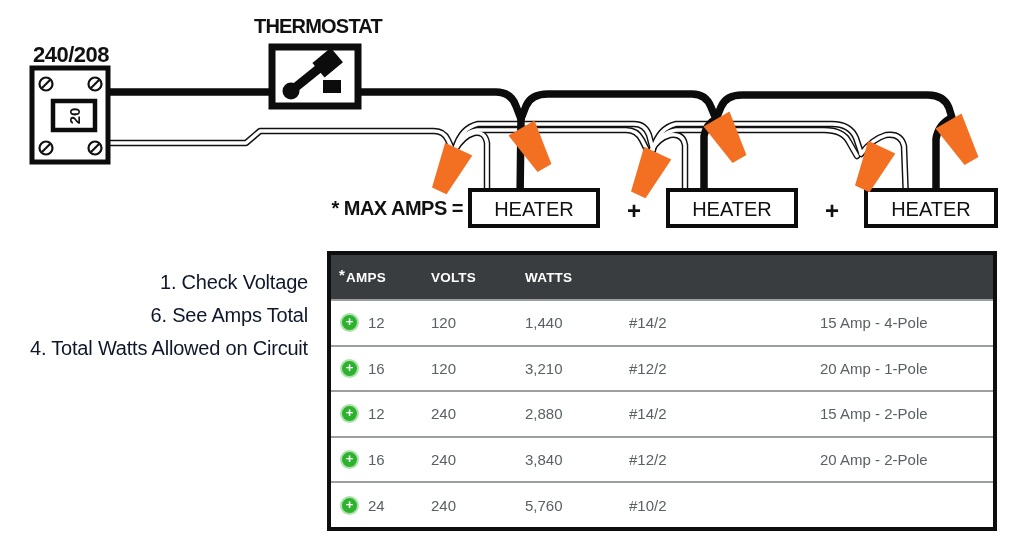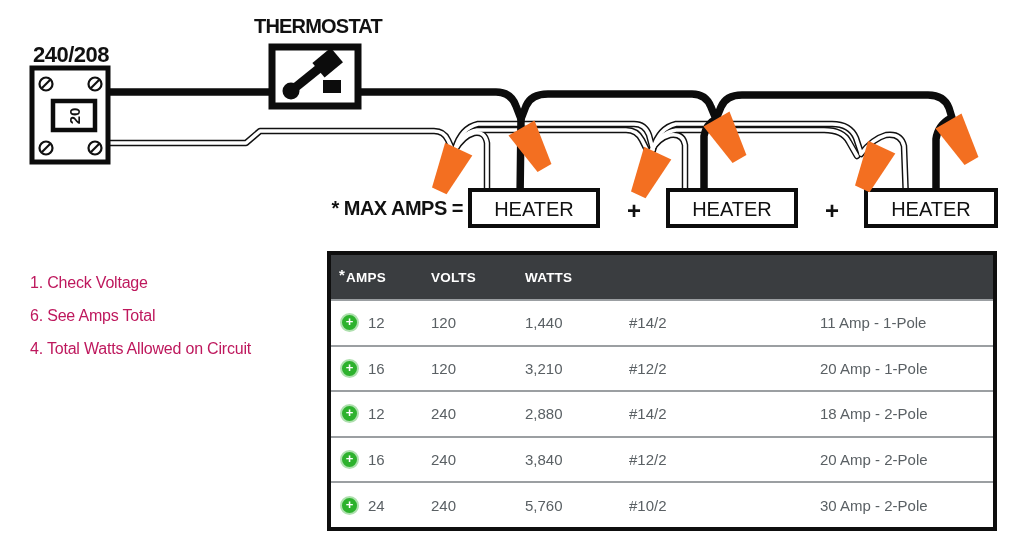--- a/index.html
+++ b/index.html
@@ -1,22 +1,22 @@
 <!DOCTYPE html>
 <html><head>
 <meta charset="utf-8">
 <style>
   html,body{margin:0;padding:0;background:#fff;}
   #stage{position:relative;width:1024px;height:555px;background:#fff;overflow:hidden;
          font-family:"Liberation Sans",sans-serif;}
   svg text{font-family:"Liberation Sans",sans-serif;}
 
   
-  #instructions{position:absolute;left:30px;top:266px;font-size:16px;line-height:33px;
-                color:#be185d;letter-spacing:-0.2px;}
+  #instructions{position:absolute;left:30px;top:266px;font-size:20px;line-height:33px;
+                color:#0f172a;letter-spacing:-0.2px;text-align:right;}
 
   
   #spec-table{position:absolute;left:327px;top:251px;width:670px;border:4px solid #0e0e0e;
               background:#fff;box-sizing:border-box;}
   .trow{display:grid;grid-template-columns:100px 94px 104px 191px 1fr;align-items:center;}
   .thead{height:44px;background:#3a3d40;color:#fff;font-weight:bold;font-size:13.5px;
          letter-spacing:0.2px;}
   .thead .cell{padding:0;}
   .thead .cell.first{padding-left:8px;}
   .thead sup{font-size:15px;position:relative;top:-3px;margin-right:1px;}
@@ -140,21 +140,21 @@
       <div class="cell">
           <span>120</span>
         </div>
       <div class="cell">
           <span>1,440</span>
         </div>
       <div class="cell">
           <span>#14/2</span>
         </div>
       <div class="cell">
-          <span>11 Amp - 1-Pole</span>
+          <span>15 Amp - 4-Pole</span>
         </div>
     </div>
     <div class="trow tbody-row">
       <div class="cell first">
           <span class="plus-btn">+</span>
           <span>16</span>
         </div>
       <div class="cell">
           <span>120</span>
         </div>
@@ -176,21 +176,21 @@
       <div class="cell">
           <span>240</span>
         </div>
       <div class="cell">
           <span>2,880</span>
         </div>
       <div class="cell">
           <span>#14/2</span>
         </div>
       <div class="cell">
-          <span>18 Amp - 2-Pole</span>
+          <span>15 Amp - 2-Pole</span>
         </div>
     </div>
     <div class="trow tbody-row">
       <div class="cell first">
           <span class="plus-btn">+</span>
           <span>16</span>
         </div>
       <div class="cell">
           <span>240</span>
         </div>
@@ -211,19 +211,16 @@
         </div>
       <div class="cell">
           <span>240</span>
         </div>
       <div class="cell">
           <span>5,760</span>
         </div>
       <div class="cell">
           <span>#10/2</span>
         </div>
-      <div class="cell">
-          <span>30 Amp - 2-Pole</span>
-        </div>
     </div>
   </div>
 
 </div>
 
 </body></html>

